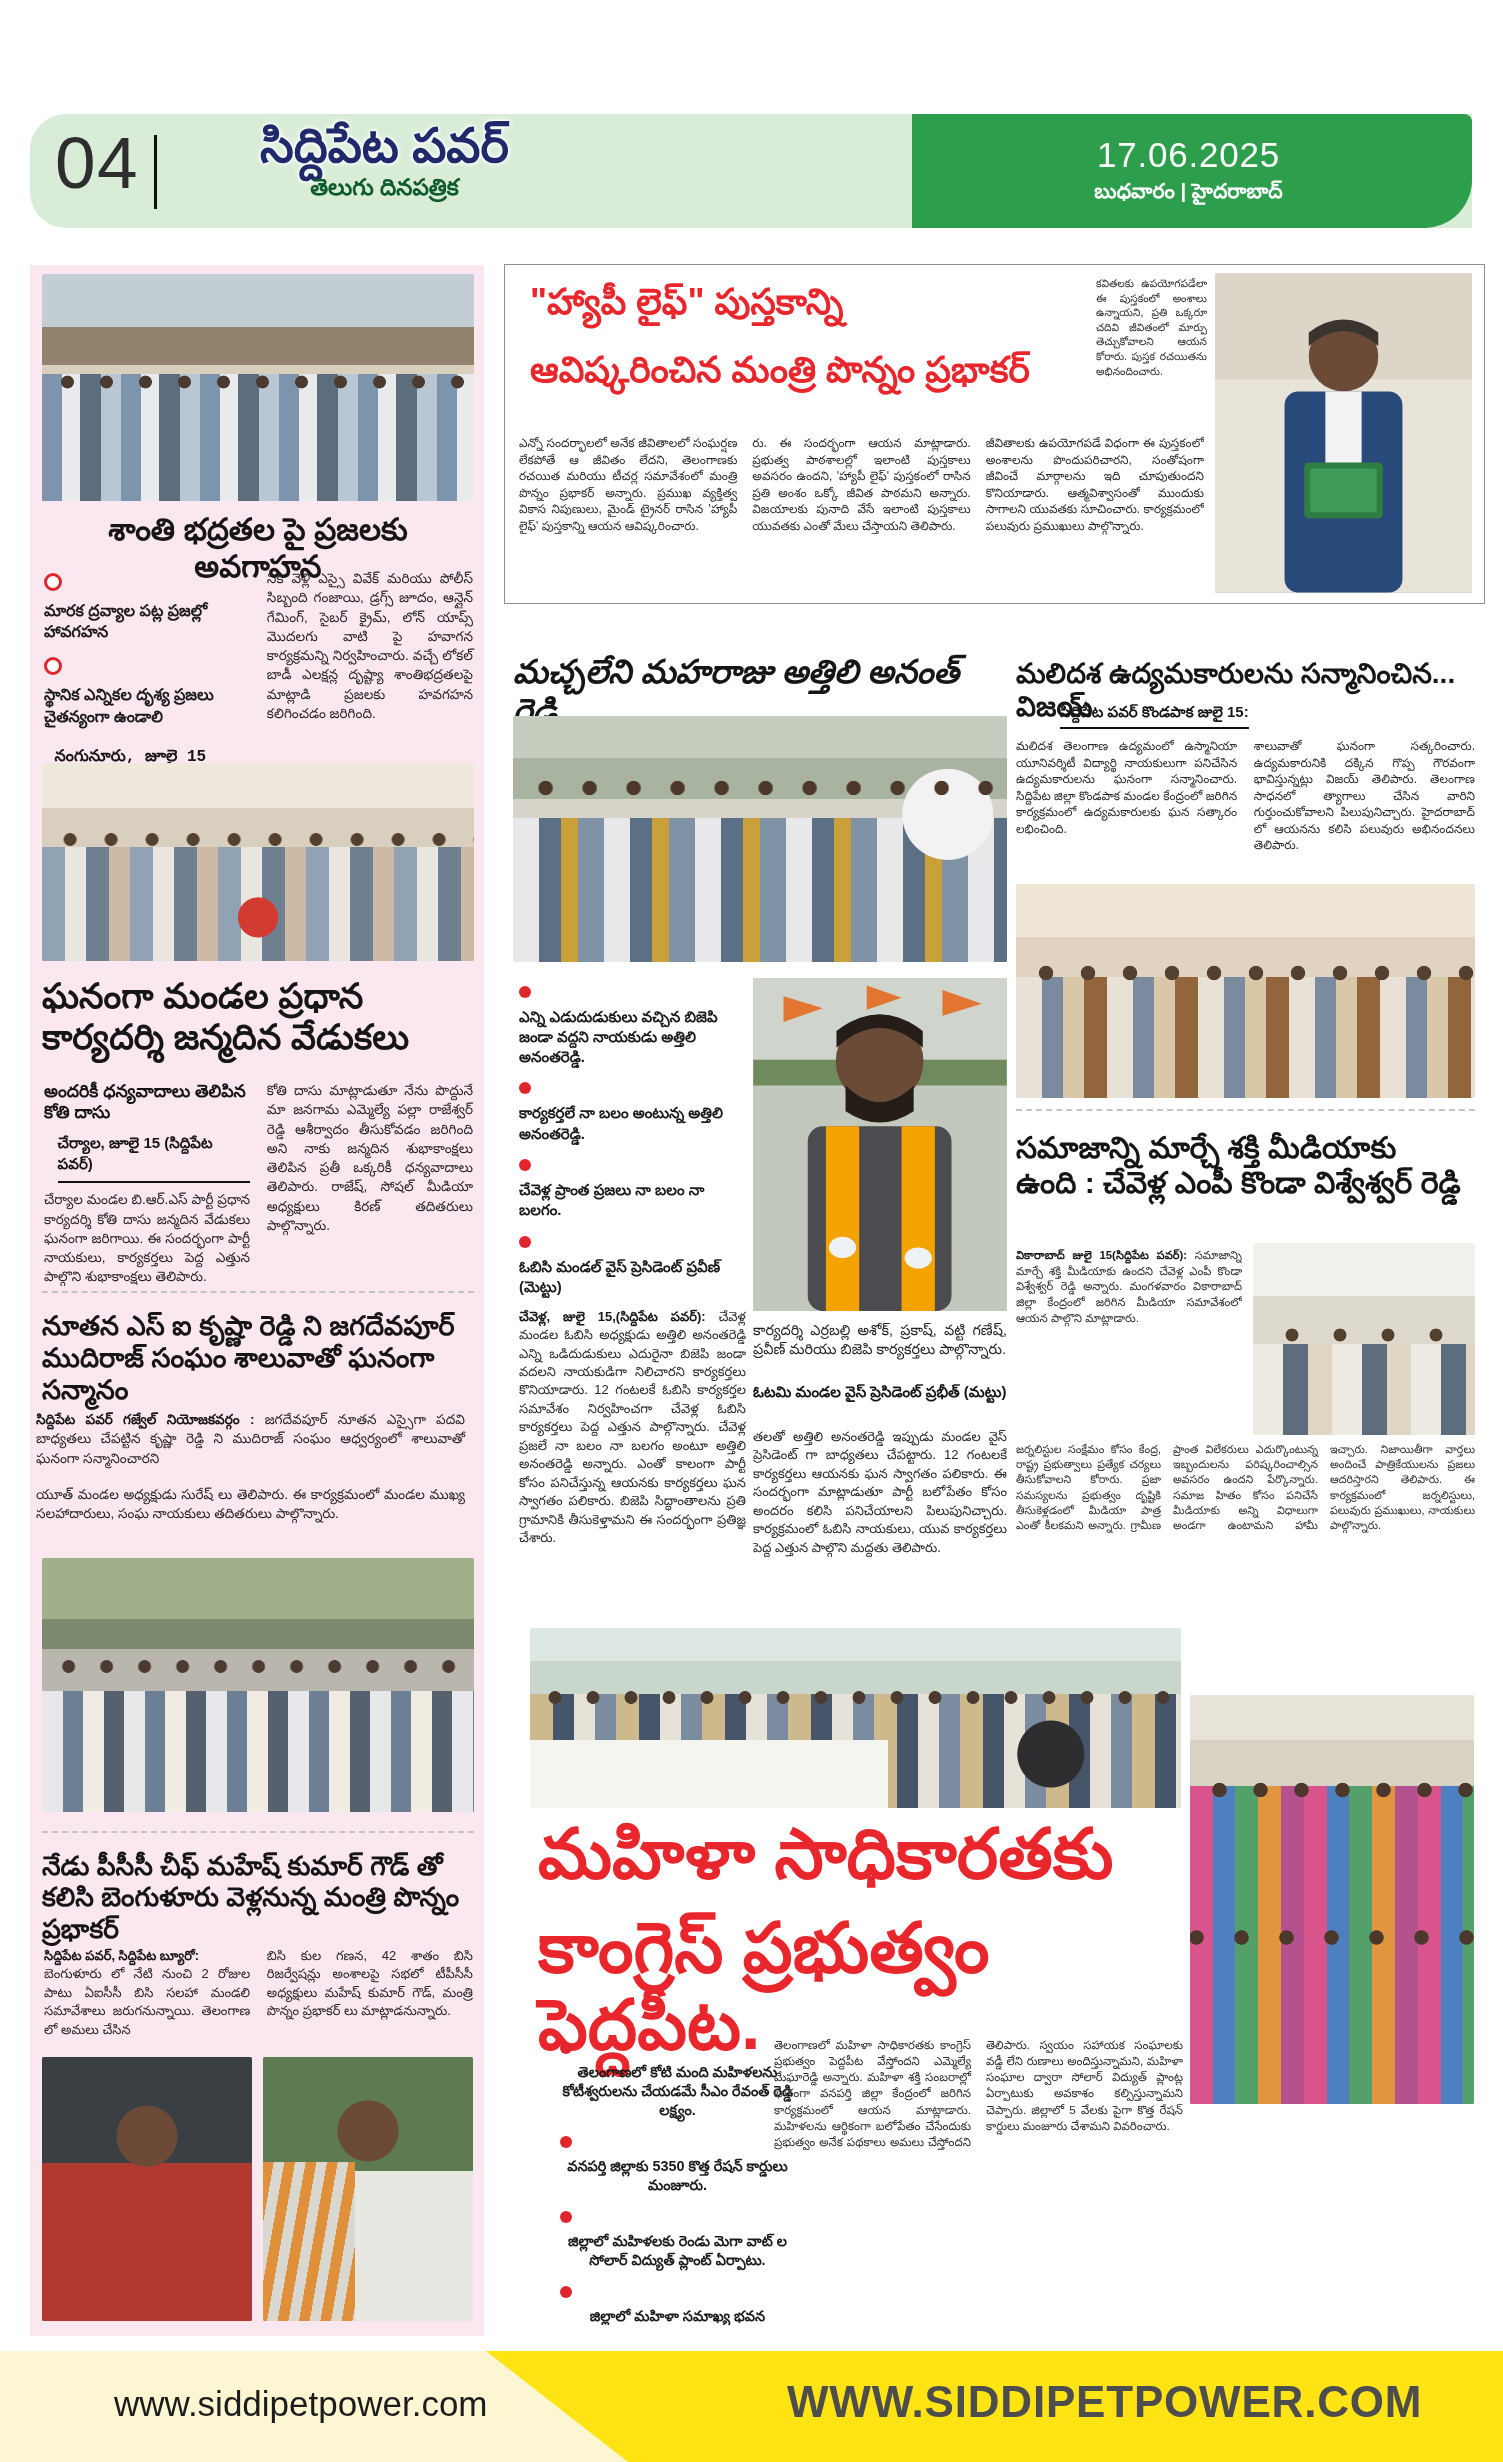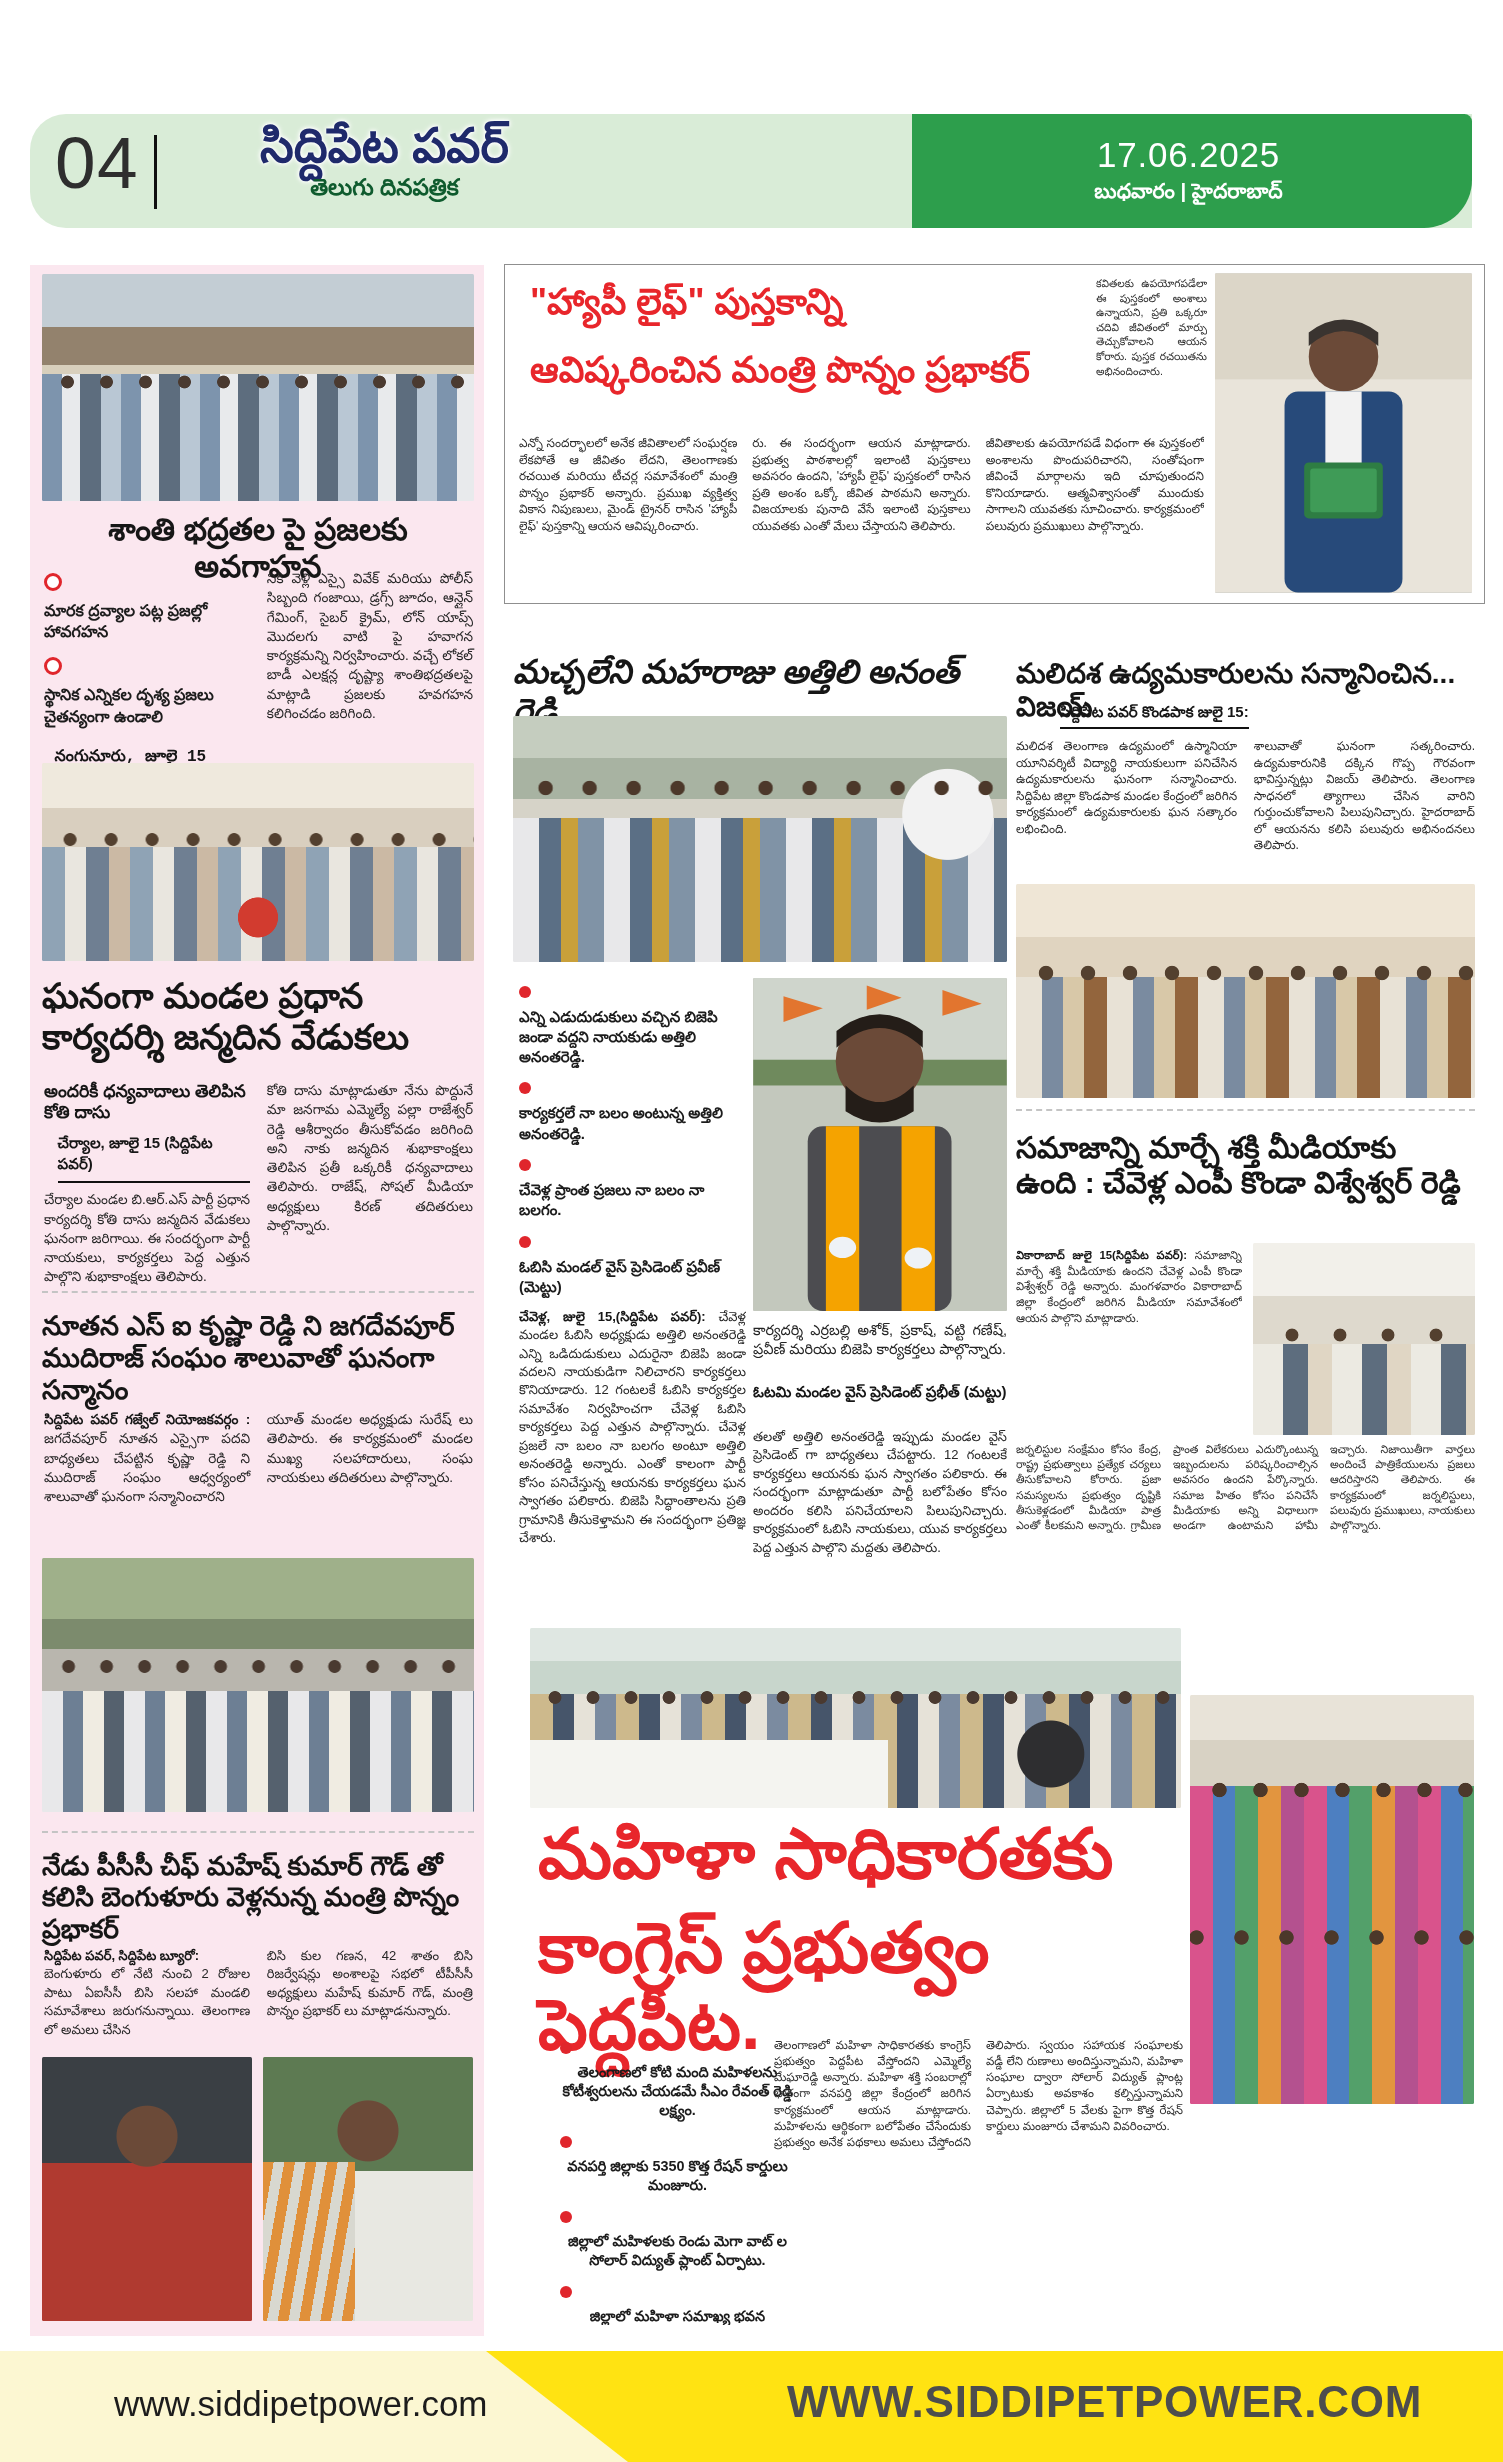--- a/index.html
+++ b/index.html
@@ -147,21 +147,21 @@
     <div>
       <div class="hd" style="font-size:17.4px;margin-bottom:7.6px;">అందరికీ ధన్యవాదాలు తెలిపిన కోతి దాసు</div>
       <div class="dateline" style="font-size:15px;margin:4.5px 0 7.6px 13.6px;border-bottom:2.3px solid #111;display:inline-block;padding-bottom:4.5px;">చేర్యాల, జూలై 15 (సిద్దిపేట పవర్)</div>
       <div class="body-txt">చేర్యాల మండల బి.ఆర్.ఎస్ పార్టీ ప్రధాన కార్యదర్శి కోతి దాసు జన్మదిన వేడుకలు ఘనంగా జరిగాయి. ఈ సందర్భంగా పార్టీ నాయకులు, కార్యకర్తలు పెద్ద ఎత్తున పాల్గొని శుభాకాంక్షలు తెలిపారు.</div>
     </div>
     <div class="body-txt">కోతి దాసు మాట్లాడుతూ నేను పొద్దునే మా జనగామ ఎమ్మెల్యే పల్లా రాజేశ్వర్ రెడ్డి ఆశీర్వాదం తీసుకోవడం జరిగింది అని నాకు జన్మదిన శుభాకాంక్షలు తెలిపిన ప్రతీ ఒక్కరికీ ధన్యవాదాలు తెలిపారు. రాజేష్, సోషల్ మీడియా అధ్యక్షులు కిరణ్ తదితరులు పాల్గొన్నారు.</div>
   </div>
 
   <div class="abs dash" style="left:42px;top:1291px;width:432px;"></div>
   <div class="abs hd" style="left:42px;top:1311px;width:432px;font-size:27px;">నూతన ఎస్ ఐ కృష్ణా రెడ్డి ని జగదేవపూర్ ముదిరాజ్ సంఘం శాలువాతో ఘనంగా సన్మానం</div>
-  <div class="abs flex2" style="left:44px;top:1410px;width:429px;">
+  <div class="abs flex2" style="left:36px;top:1410px;width:429px;flex-direction:column;">
     <div class="body-txt">
       <span class="dateline">సిద్దిపేట పవర్ గజ్వేల్ నియోజకవర్గం :</span>
       <span>జగదేవపూర్ నూతన ఎస్సైగా పదవి బాధ్యతలు చేపట్టిన కృష్ణా రెడ్డి ని ముదిరాజ్ సంఘం ఆధ్వర్యంలో శాలువాతో ఘనంగా సన్మానించారని</span>
     </div>
     <div class="body-txt">యూత్ మండల అధ్యక్షుడు సురేష్ లు తెలిపారు. ఈ కార్యక్రమంలో మండల ముఖ్య సలహాదారులు, సంఘ నాయకులు తదితరులు పాల్గొన్నారు.</div>
   </div>
   <div class="ph ph-road" style="left:42px;top:1558px;width:432px;height:254px;"></div>
 
   <div class="abs dash" style="left:42px;top:1831px;width:432px;"></div>
   <div class="abs hd" style="left:42px;top:1851px;width:432px;font-size:26.5px;">నేడు పీసీసీ చీఫ్ మహేష్ కుమార్ గౌడ్ తో కలిసి బెంగుళూరు వెళ్లనున్న మంత్రి పొన్నం ప్రభాకర్</div>

